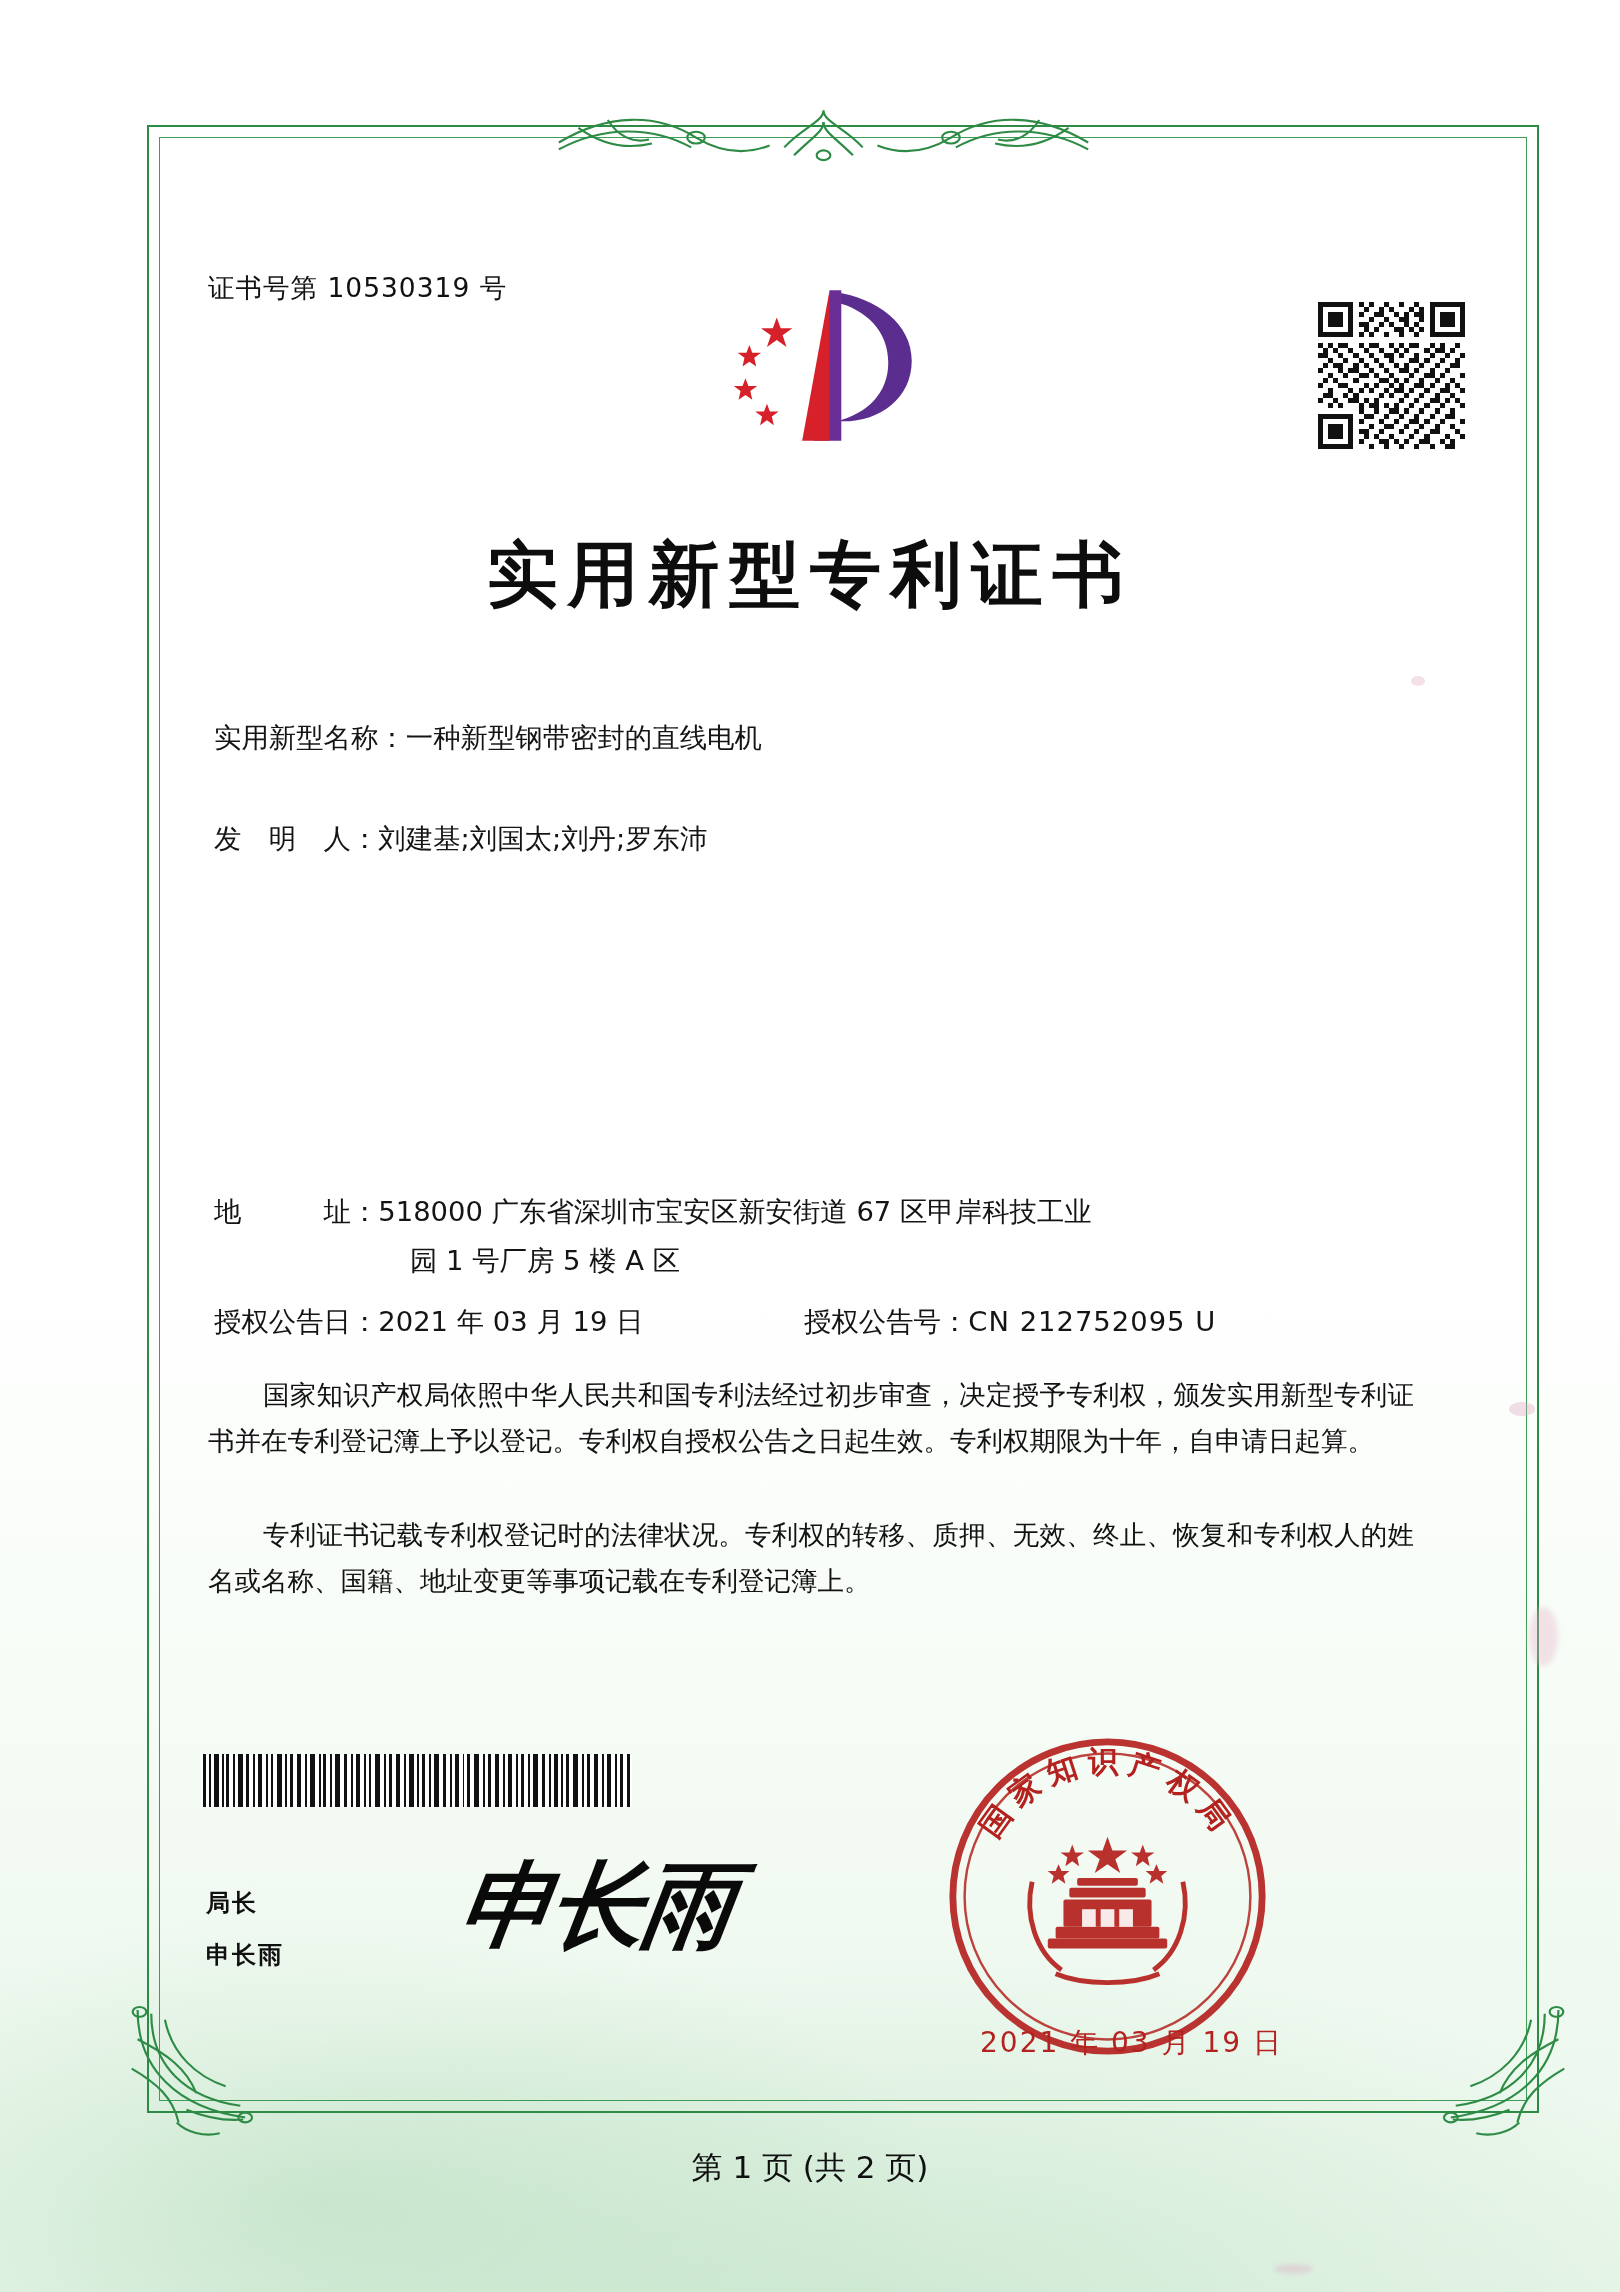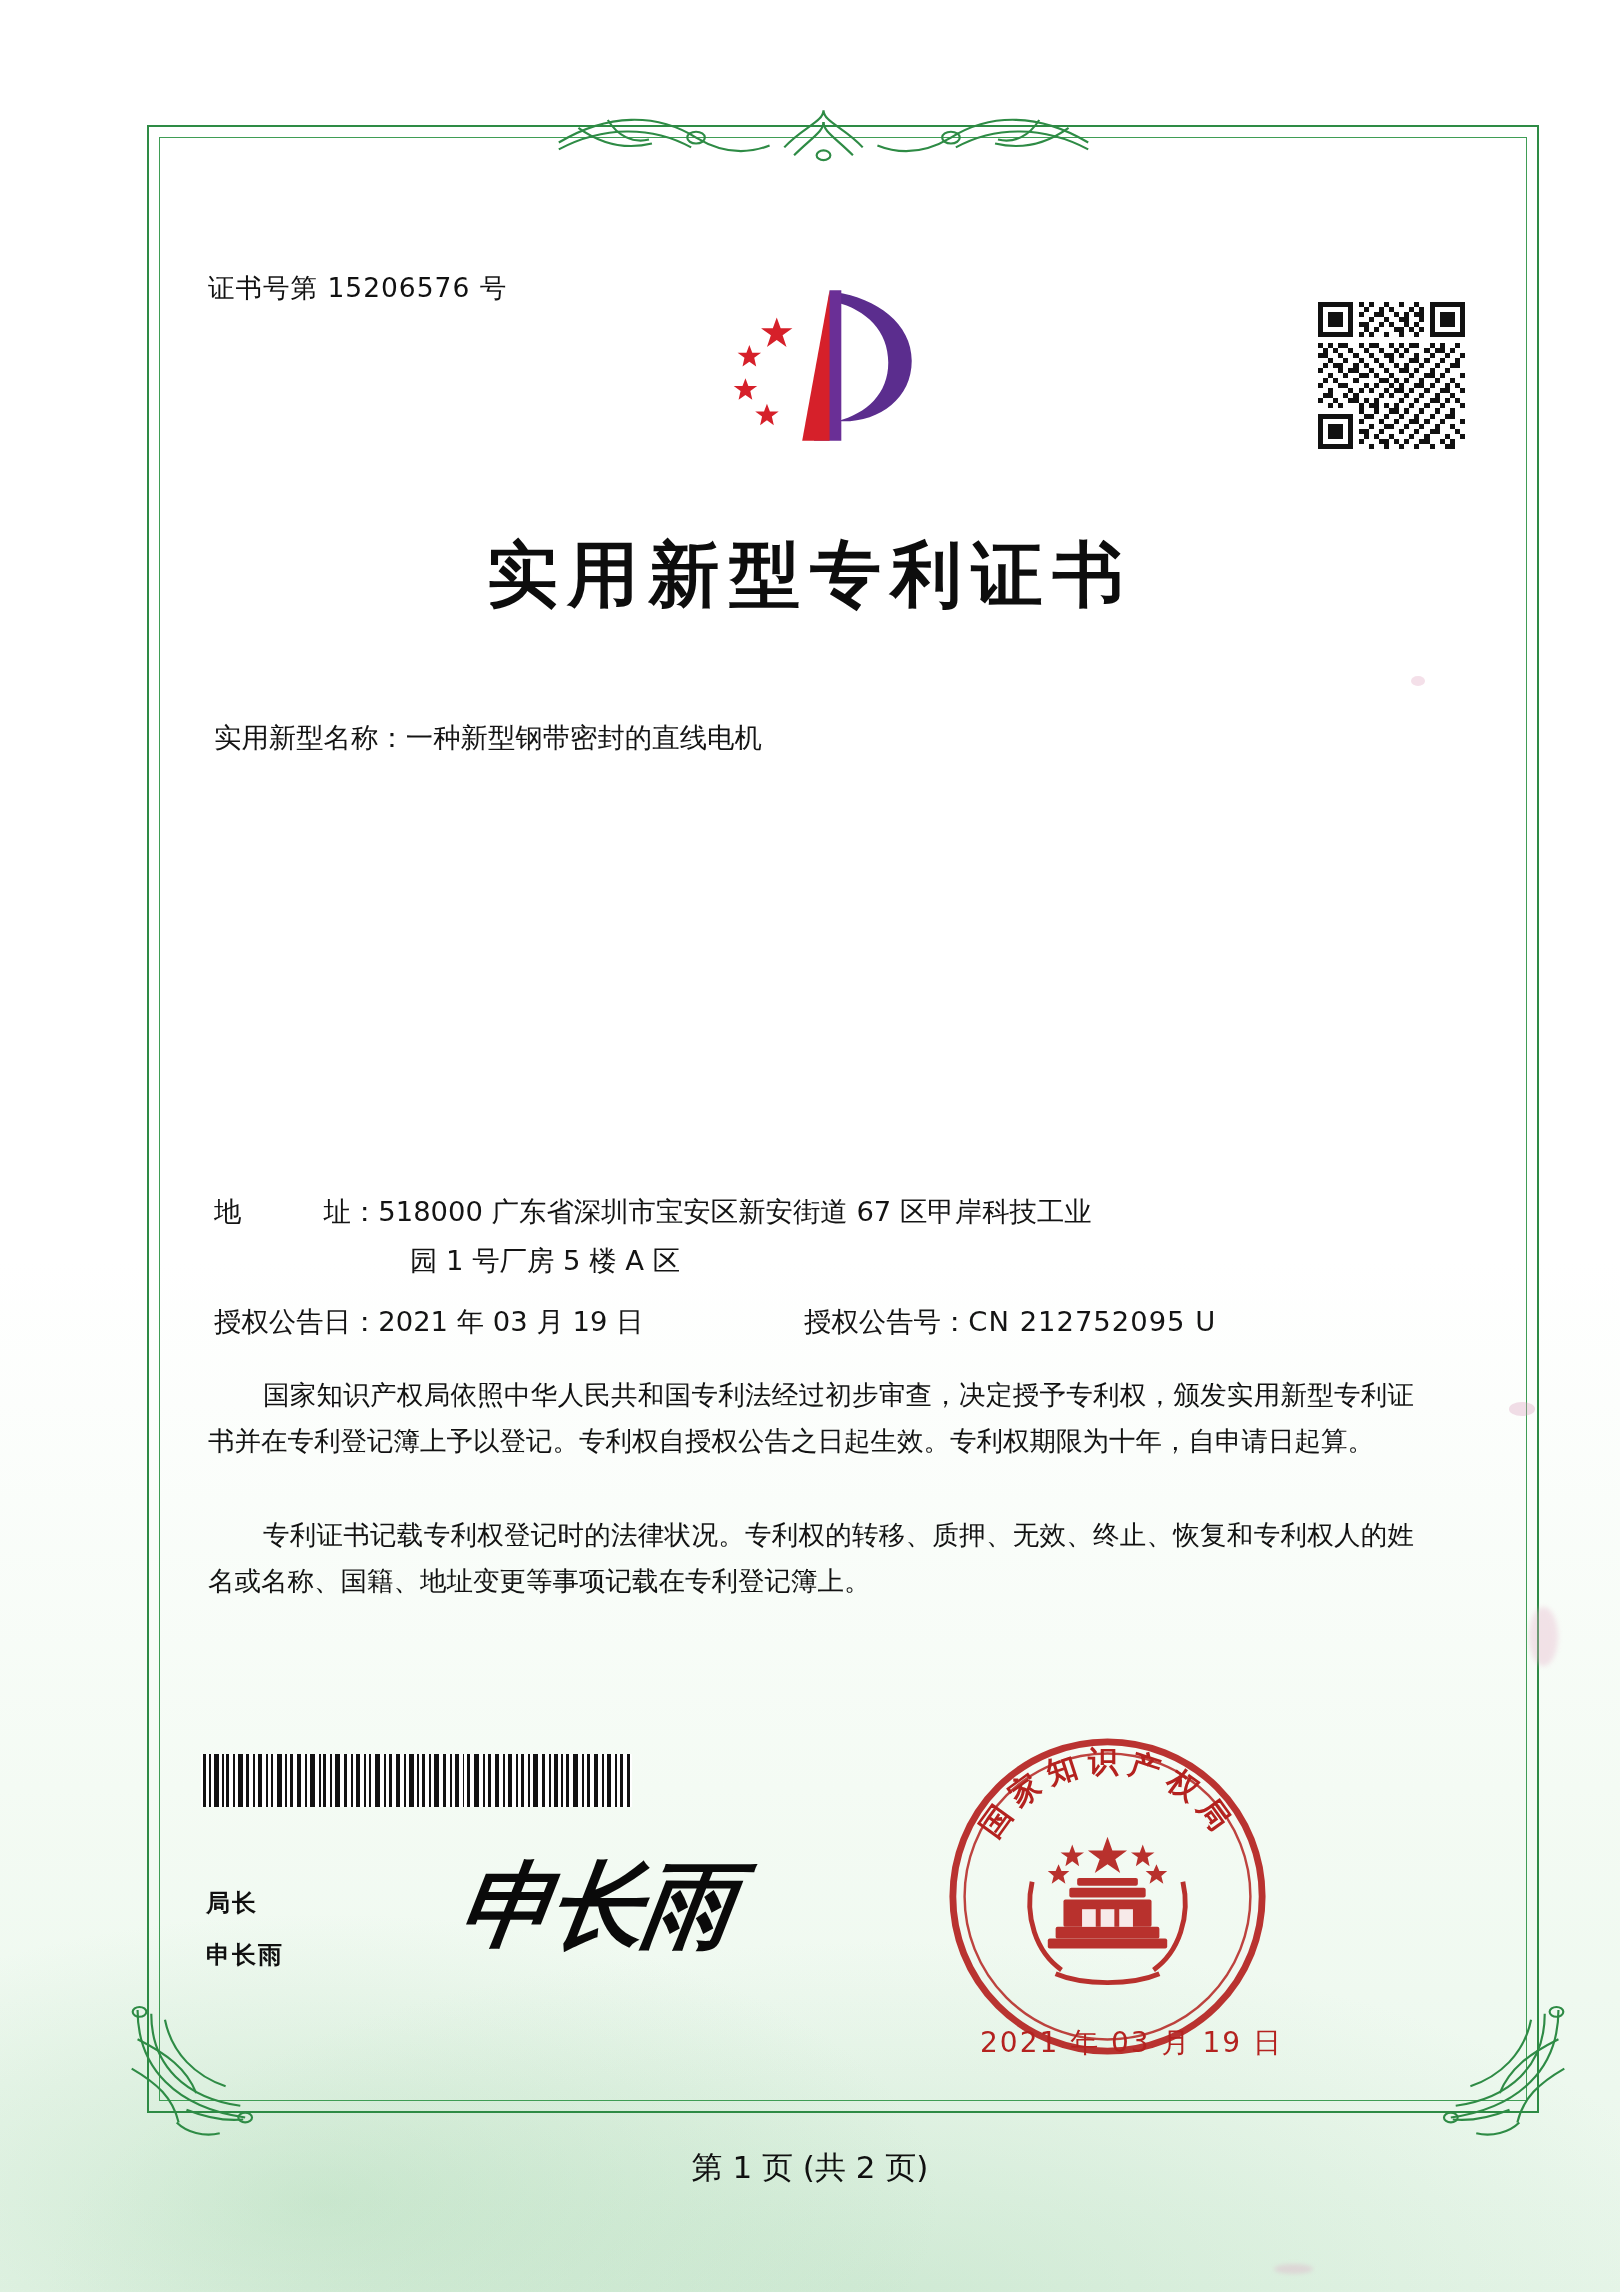--- a/index.html
+++ b/index.html
@@ -298,21 +298,21 @@
       <path d="M210 40 C180 55, 160 70, 150 95"></path>
       <path d="M182 20 C175 55, 150 78, 120 88"></path>
       <path d="M216 70 C190 85, 174 100, 168 125"></path>
       <path d="M160 112 C140 120, 122 124, 102 122"></path>
       <ellipse cx="208" cy="12" rx="7" ry="5"></ellipse>
       <ellipse cx="100" cy="120" rx="7" ry="5"></ellipse>
       <path d="M170 125 C160 135, 142 140, 126 136"></path>
     </g>
   </svg>
 
-  <div class="cert-no">证书号第 15206576 号</div>
+  <div class="cert-no">证书号第 10530319 号</div>
 
   <svg class="logo" viewBox="0 0 230 170" xmlns="http://www.w3.org/2000/svg">
 
     <path d="M118 8 C160 14, 196 40, 196 78 C196 116, 164 140, 126 140 L120 140 C150 132, 172 112, 172 80 C172 48, 150 26, 118 18 Z" fill="#5b2d8e"></path>
 
     <path d="M112 6 L124 6 L124 160 L96 160 Z" fill="#6a2f96"></path>
     <path d="M112 6 L112 160 L84 160 Z" fill="#d6202a"></path>
 
     <g fill="#d6202a">
       <polygon points="58,34 62,45 74,45 64,52 68,64 58,57 48,64 52,52 42,45 54,45"></polygon>
@@ -554,20 +554,23 @@
         <rect x="25" y="28" width="2" height="1"></rect>
     </g>
   </svg>
 
   <div class="cert-title">实用新型专利证书</div>
 
   <div class="field f-name">
     <span class="lbl">实用新型名称：</span><span class="val">一种新型钢带密封的直线电机</span>
   </div>
 
+  <div class="field f-inv">
+    <span class="lbl">发　明　人：</span><span class="val">刘建基;刘国太;刘丹;罗东沛</span>
+  </div>
 
 
 
 
   <div class="field f-addr">
     <span class="lbl">地　　　址：</span><span class="val">518000 广东省深圳市宝安区新安街道 67 区甲岸科技工业</span>
   </div>
   <div class="field f-addr2">园 1 号厂房 5 楼 A 区</div>
 
   <div class="field f-grant">

